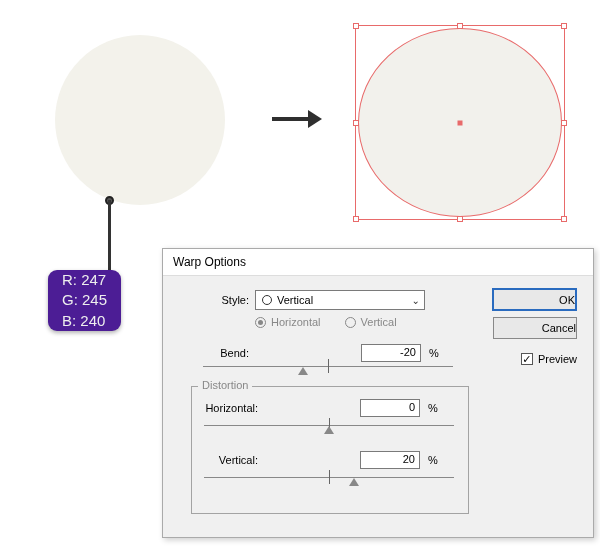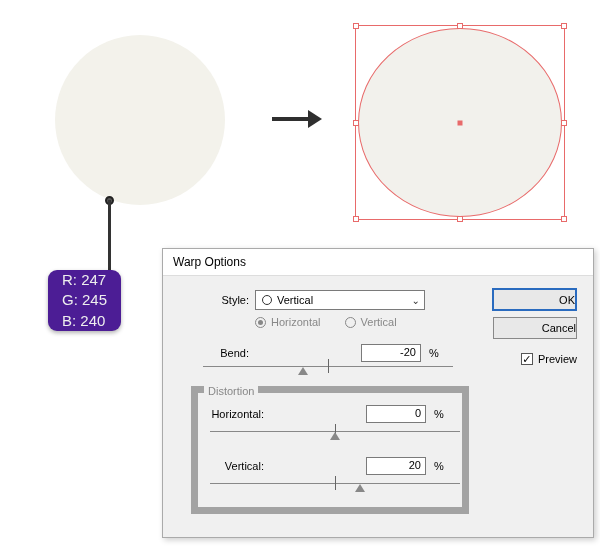--- a/index.html
+++ b/index.html
@@ -131,21 +131,21 @@
   }
   .slider .rail{position:absolute;top:4px;left:0;right:0;height:1px;background:#888;}
   .slider .tick{position:absolute;top:-3px;width:1px;height:14px;background:#666;left:50%;}
   .slider .thumb{
     position:absolute;top:5px;transform:translateX(-50%);
     width:0;height:0;border-left:5px solid transparent;border-right:5px solid transparent;border-bottom:8px solid #888;
   }
 
   .group {
     position:absolute;
-    border:7px solid #a3a3a3;
+    border:1px solid #a3a3a3;
     padding-top:24px;
   }
   .group .legend{
     position:absolute;top:-8px;left:6px;background:#f0f0f0;padding:0 4px;color:#888;font-size:11px;
   }
 
   .btn {
     width:84px;height:22px;border:1px solid #888;background:#e8e8e8;
     display:flex;align-items:center;justify-content:flex-end;
   }

